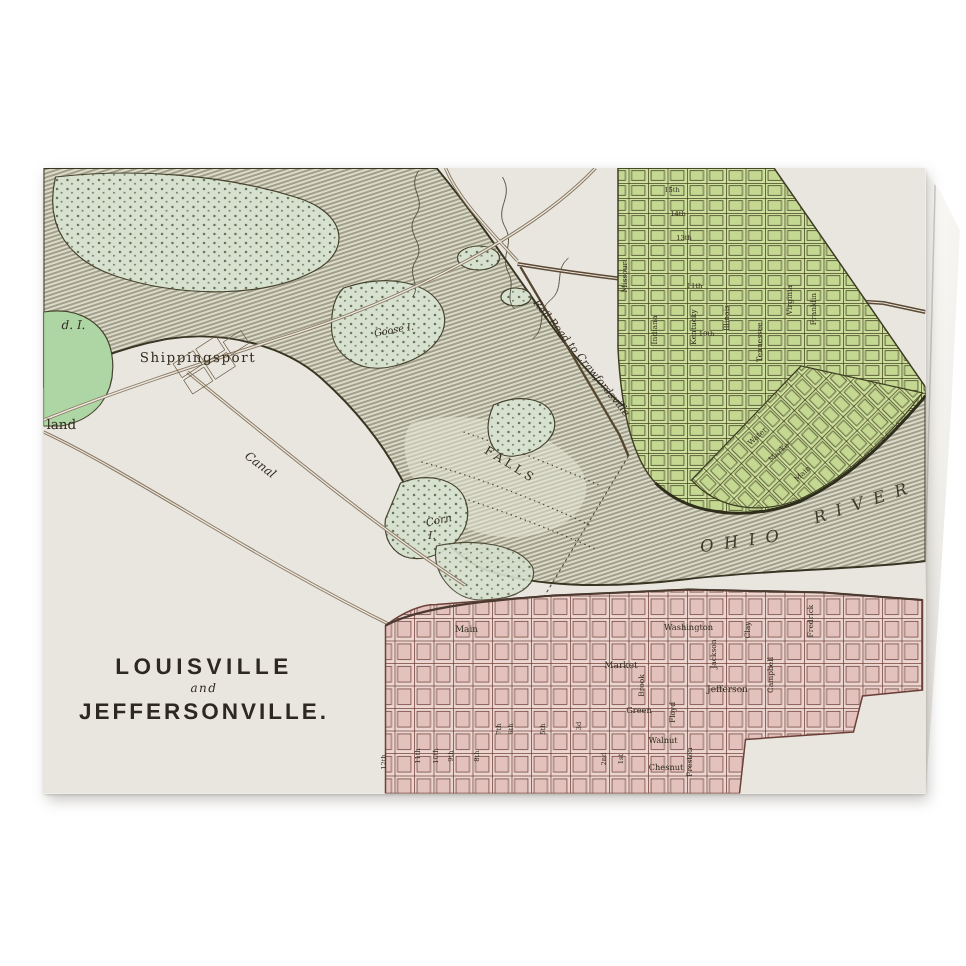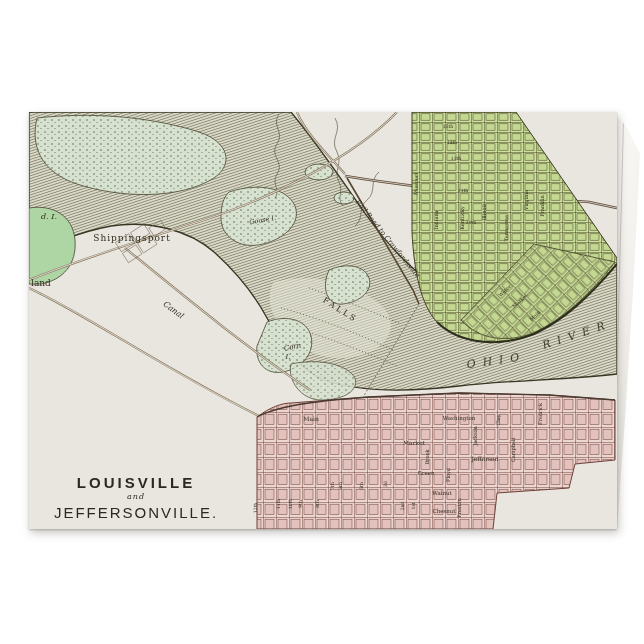--- a/index.html
+++ b/index.html
@@ -11,24 +11,24 @@
       box-shadow:2px 4px 9px rgba(110,104,96,.38), 0 1px 2px rgba(90,85,78,.35);}
   
   .card-back{position:absolute;left:615px;top:112px;width:26px;height:417px;
       background:linear-gradient(100deg,#fcfbf9 0%,#f3f1ed 45%,#dedbd4 100%);
       clip-path:polygon(0 0,48% 4%,96% 10%,74% 38%,40% 72%,8% 100%,0 100%);}
   .card-back .crease{position:absolute;left:4px;top:2px;width:1px;height:320px;
       background:rgba(150,145,135,.45);transform:rotate(1.5deg);}
   .map-svg{position:absolute;left:0;top:0;width:588px;height:417px;}
   
   .map-title{position:absolute;left:7px;top:325px;width:200px;text-align:center;
-      color:#2d2820;line-height:1;margin-top:38px;}
+      color:#2d2820;line-height:1;}
   .map-title .l1{display:block;font-size:15px;font-weight:bold;letter-spacing:3px;}
   .map-title .l2{display:block;font-size:8px;font-family:"DejaVu Serif",serif;margin:3px 0 4px 0;letter-spacing:1px;font-style:italic;}
-  .map-title .l3{display:block;font-size:15px;font-weight:normal;letter-spacing:2px;}
+  .map-title .l3{display:block;font-size:15px;font-weight:bold;letter-spacing:2px;}
 </style>
 </head>
 <body>
 
 <div class="scene">
 
   <div class="card-back">
     <div class="crease"></div>
   </div>
 

